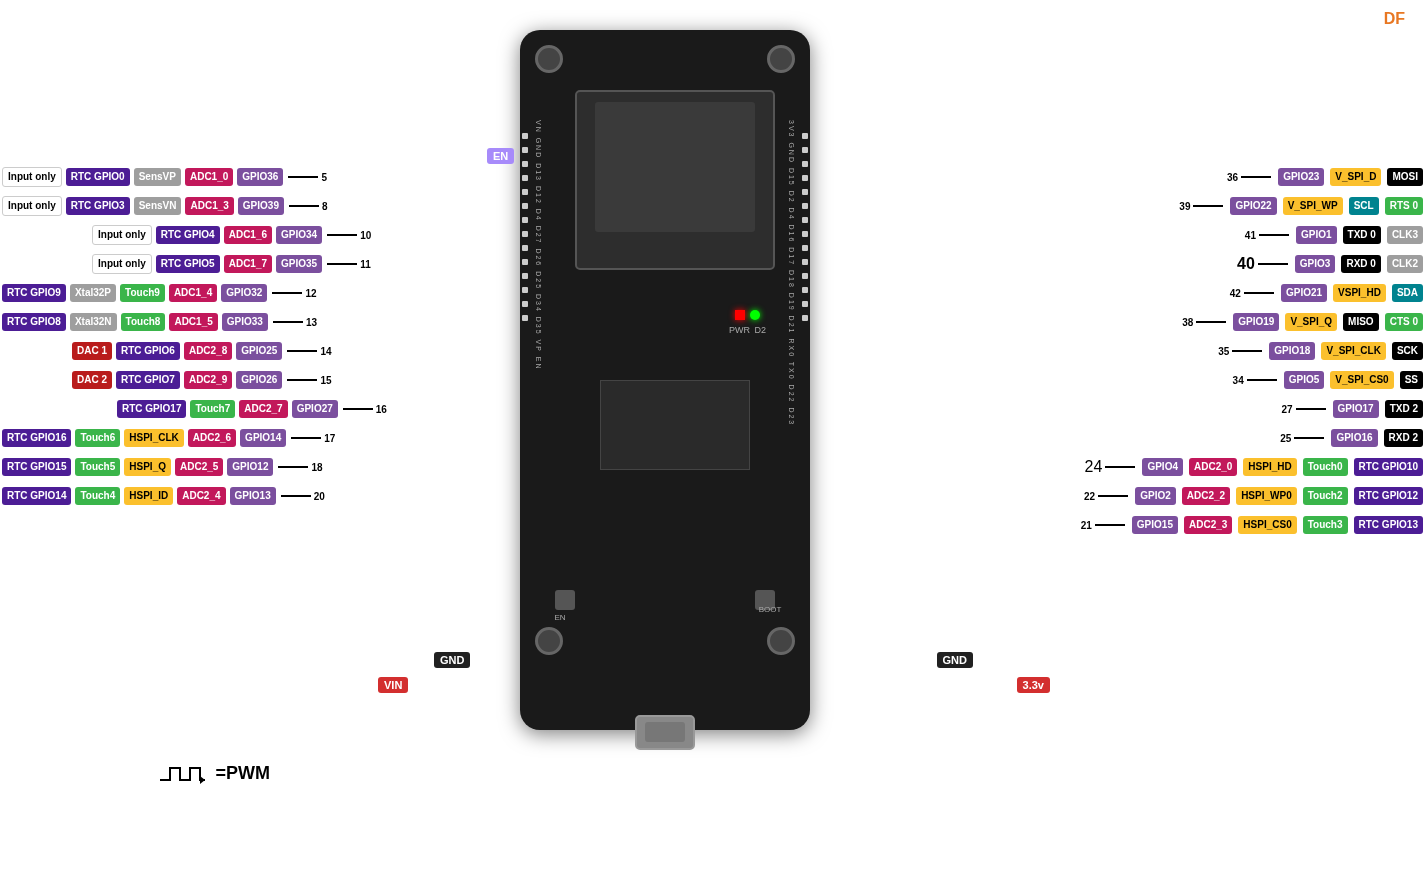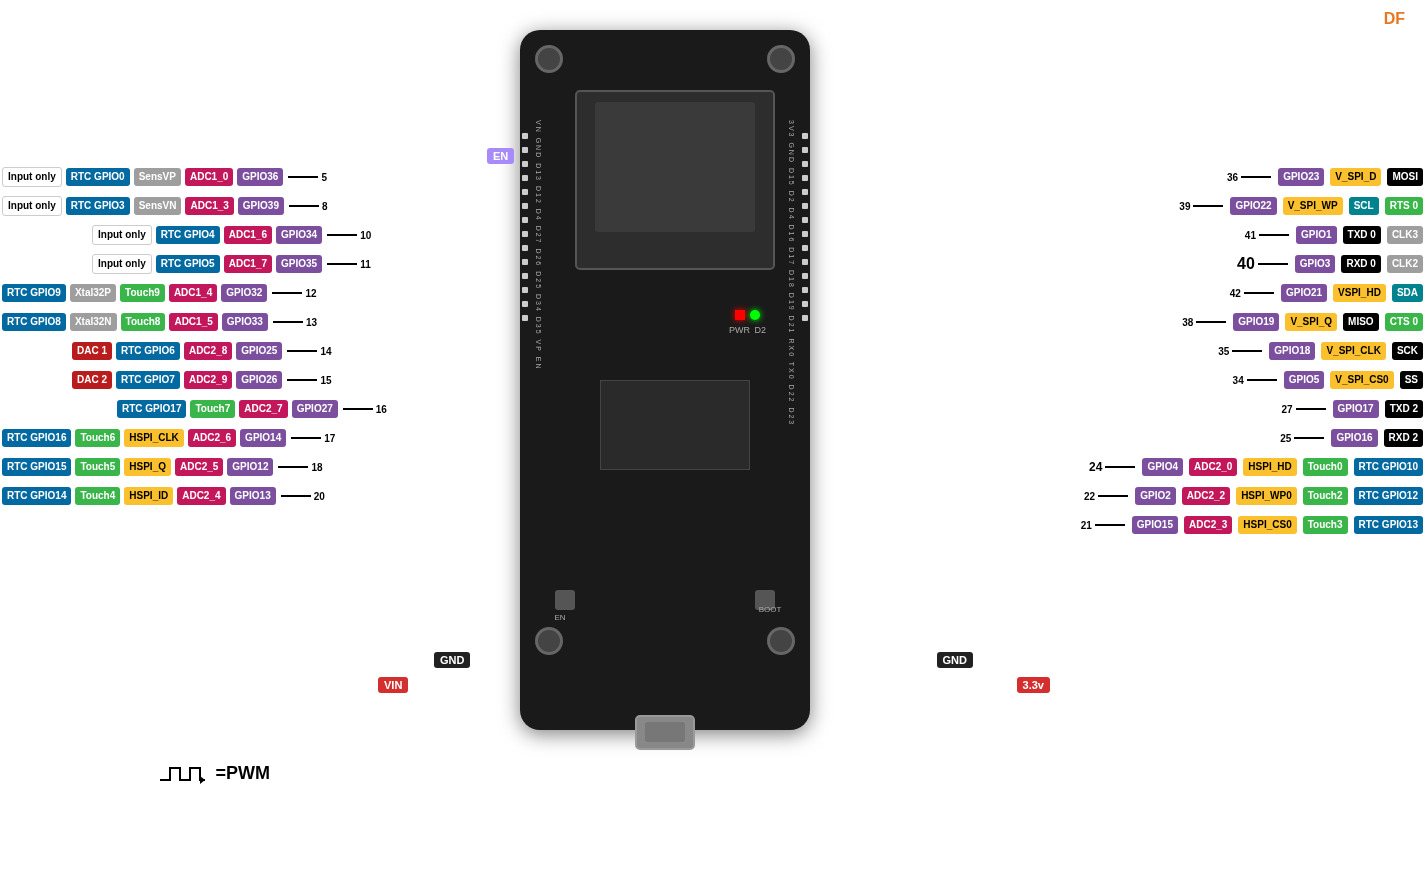--- a/index.html
+++ b/index.html
@@ -28,21 +28,21 @@
       padding: 2px 5px;
       border-radius: 3px;
       color: #fff;
       font-size: 10px;
       font-weight: bold;
       white-space: nowrap;
       line-height: 1.4;
     }
 
     
-    .bg-orange { background: #0369a1; }
+    .bg-orange { background: #4c1d95; }
     .bg-green { background: #3ab54a; }
     .bg-purple { background: #7b4f9e; }
     .bg-magenta { background: #c2185b; }
     .bg-teal { background: #00838f; }
     .bg-blue { background: #000000; }
     .bg-yellow { background: #fbc02d; color: #000 !important; }
     .bg-cyan { background: #b91c1c; }
     .bg-gray { background: #9e9e9e; }
     .bg-white { background: #fff; color: #000 !important; border: 1px solid #ccc; }
 
@@ -530,21 +530,21 @@
     <span style="font-size:10px;font-weight:bold;">25</span>
   </div>
 
   <div class="pin-row-right" style="margin-bottom:5px;">
     <span class="badge bg-orange">RTC GPIO10</span>
     <span class="badge bg-green">Touch0</span>
     <span class="badge bg-yellow">HSPI_HD</span>
     <span class="badge bg-magenta">ADC2_0</span>
     <span class="badge bg-purple">GPIO4</span>
     <span style="display:inline-block;width:30px;height:2px;background:#000;vertical-align:middle;margin:0 3px;"></span>
-    <span style="font-size:12px;font-weight:bold;">24</span>
+    <span style="font-size:16px;font-weight:normal;">24</span>
   </div>
 
   <div class="pin-row-right" style="margin-bottom:5px;">
     <span class="badge bg-orange">RTC GPIO12</span>
     <span class="badge bg-green">Touch2</span>
     <span class="badge bg-yellow">HSPI_WP0</span>
     <span class="badge bg-magenta">ADC2_2</span>
     <span class="badge bg-purple">GPIO2</span>
     <span style="display:inline-block;width:30px;height:2px;background:#000;vertical-align:middle;margin:0 3px;"></span>
     <span style="font-size:10px;font-weight:bold;">22</span>

